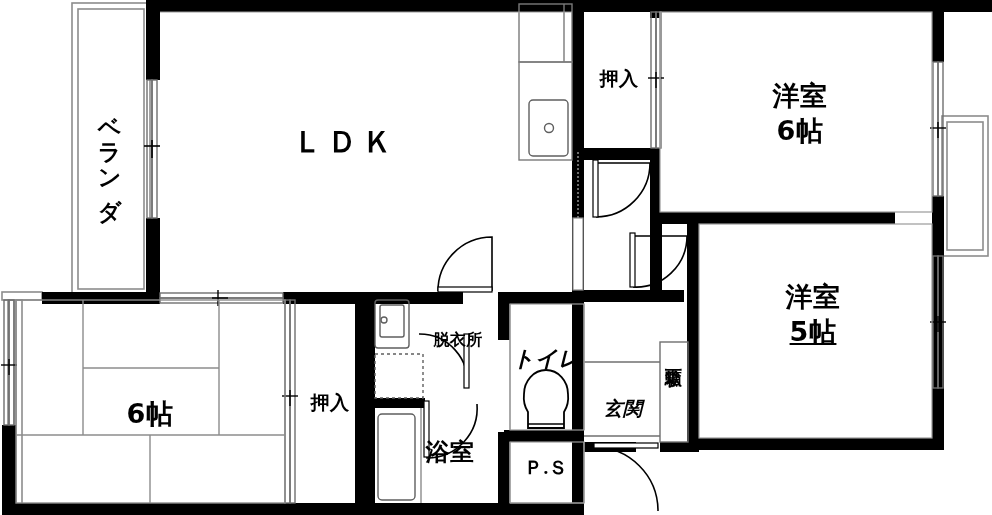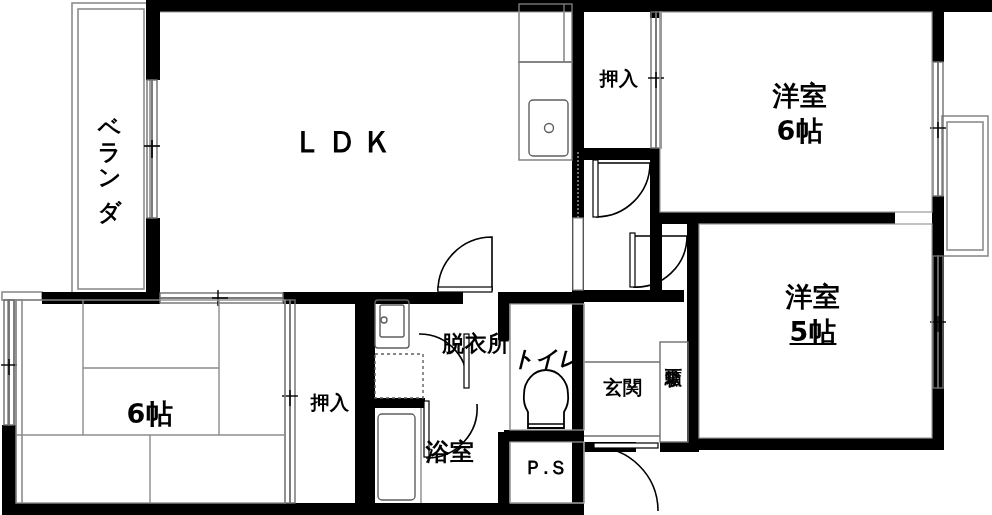--- a/index.html
+++ b/index.html
@@ -27,21 +27,21 @@
     text-orientation:upright;
     line-height:1.0;
     letter-spacing:0.04em;
   }
   .ldk{
     font-family:Liberation Sans, sans-serif;
     font-weight:700;
     letter-spacing:0.16em;
   }
   .ps{
-    font-family:Liberation Sans, sans-serif;
+    font-family:Liberation Serif, serif;
     font-weight:700;
     letter-spacing:0.02em;
   }
 </style>
 </head>
 <body>
 
 <div id="plan">
 
 <svg width="992" height="515" viewBox="0 0 992 515" shape-rendering="geometricPrecision">
@@ -312,25 +312,25 @@
 <div class="lbl" style="left:750px;top:82px;width:100px;font-size:27px;">洋室</div>
 <div class="lbl" style="left:750px;top:117px;width:100px;font-size:27px;">6帖</div>
 
 <div class="lbl" style="left:763px;top:283px;width:100px;font-size:27px;">洋室</div>
 <div class="lbl" style="left:763px;top:318px;width:100px;font-size:27px;text-decoration:underline;">5帖</div>
 
 <div class="lbl" style="left:588px;top:68px;width:62px;font-size:19px;">押入</div>
 
 <div class="lbl" style="left:299px;top:392px;width:62px;font-size:19px;">押入</div>
 
-<div class="lbl" style="left:433px;top:332px;width:86px;font-size:22px;">脱衣所</div>
+<div class="lbl" style="left:415px;top:332px;width:86px;font-size:16px;">脱衣所</div>
 
 <div class="lbl" style="left:419px;top:440px;width:62px;font-size:24px;">浴室</div>
 
 <div class="lbl" style="left:512px;top:347px;width:68px;font-size:22px;font-style:italic;">トイレ</div>
 
 <div class="lbl ps" style="left:512px;top:458px;width:68px;font-size:19px;">Ｐ.Ｓ</div>
 
-<div class="lbl" style="left:592px;top:377px;width:62px;font-size:19px;">玄関</div>
+<div class="lbl" style="left:592px;top:398px;width:62px;font-size:19px;font-style:italic;">玄関</div>
 
 <div class="lbl lbl-vert" style="left:665px;top:355px;font-size:17px;">下駄箱</div>
 
 </div>
 
 </body></html>

